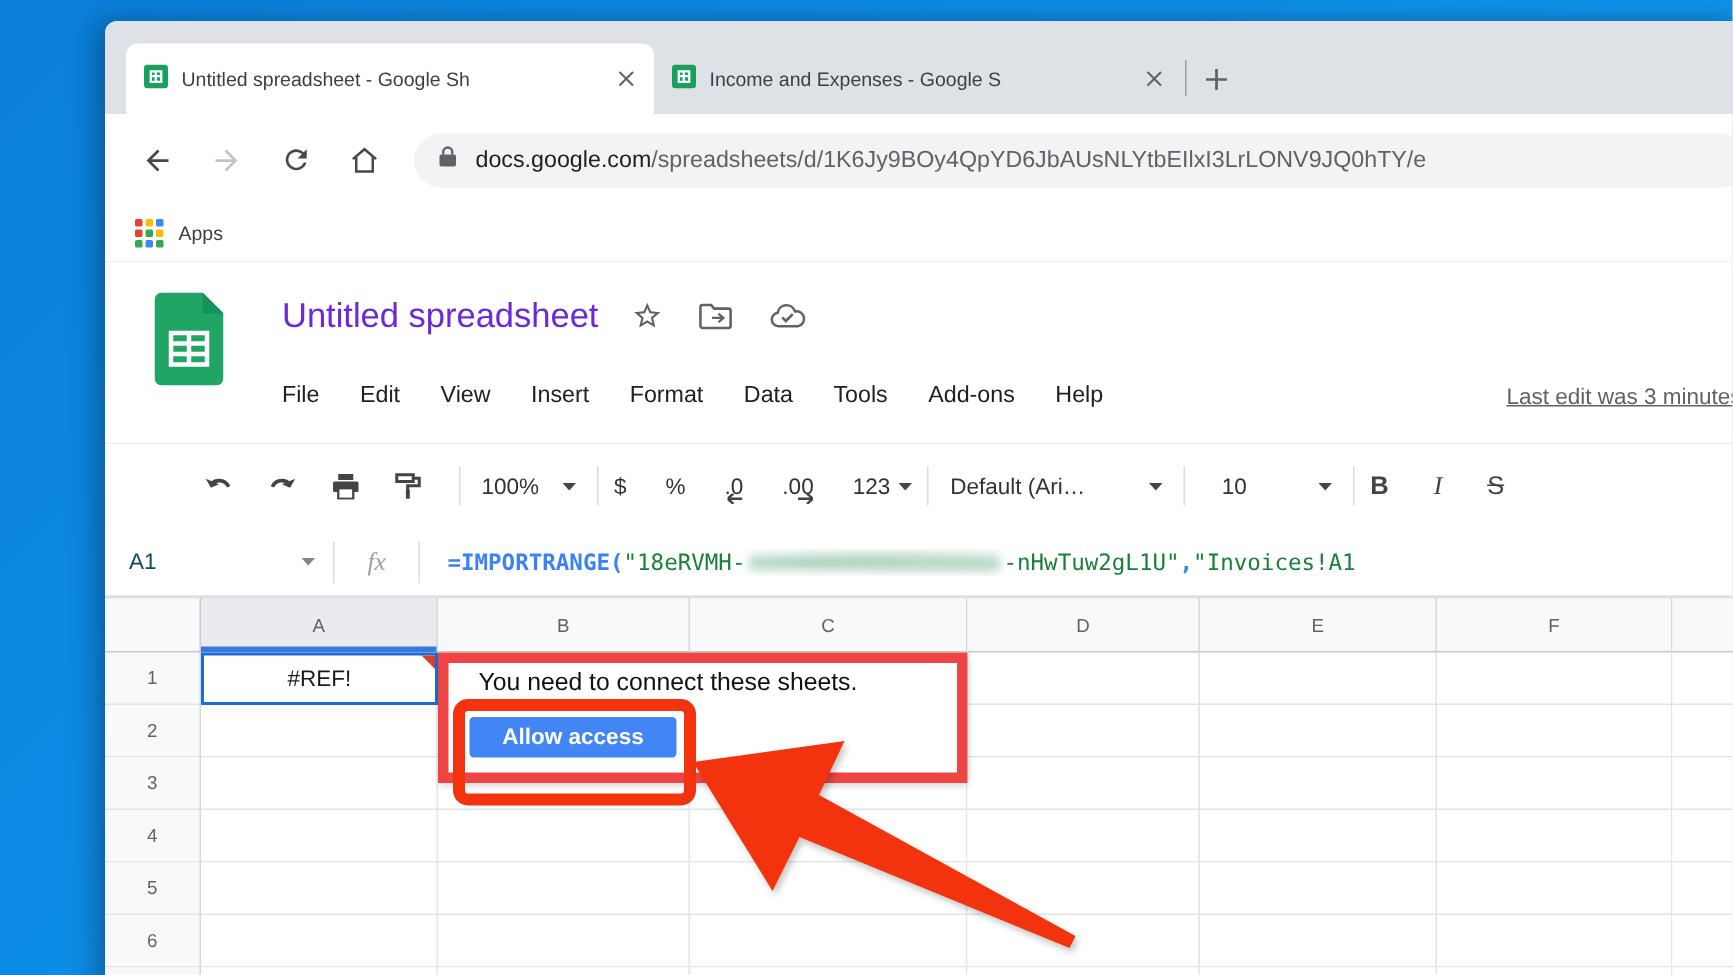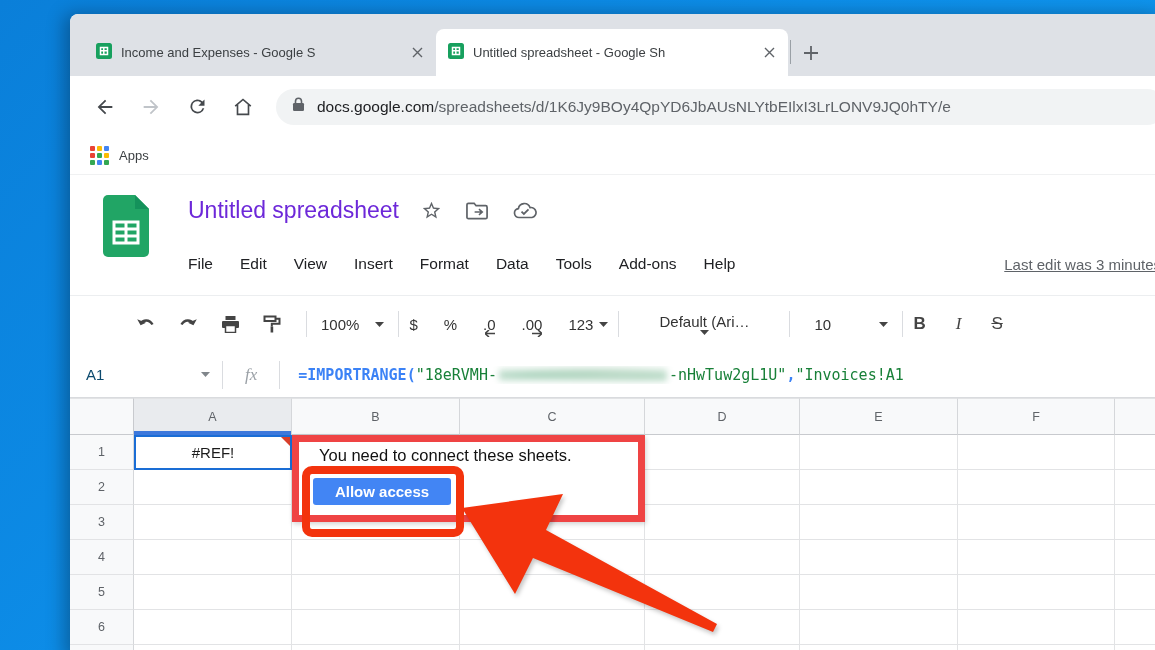--- a/index.html
+++ b/index.html
@@ -50,21 +50,21 @@
   .menubar { position:absolute; left:118px; right:0; top:72px; height:34px; display:flex; align-items:center; }
   .menu-item { font-size:15.5px; color:#202124; margin-right:27px; cursor:pointer; }
   .last-edit { margin-left:auto; font-size:15px; color:#5f6368; text-decoration:underline; white-space:nowrap; padding-right:4px; }
   
   .toolbar { height:57px; background:#fff; border-top:1px solid #eceef0; display:flex; align-items:center; padding-left:58px; color:#444; }
   .tbtn { min-width:36px; height:36px; display:flex; align-items:center; justify-content:center; margin-right:6px; }
   .tsep { width:1px; height:26px; background:#dadce0; margin:0 10px; }
   .tlabel { font-size:15px; color:#333; }
   .zoom-ctl, .fontname-ctl, .fontsize-ctl { display:flex; align-items:center; margin:0 4px; }
   .zoom-ctl .tlabel { margin-right:16px; }
-  .fontname-ctl { width:142px; justify-content:center;flex-direction:column; }
+  .fontname-ctl { width:142px; justify-content:space-between; }
   .fontsize-ctl { width:84px; justify-content:space-between; padding-left:10px; }
   .fmt { position:relative; font-size:15px; color:#333; margin-right:26px; }
   .fmt .sub-arrow { position:absolute; bottom:-7px; }
   .b-btn { font-weight:700; font-size:17px; margin-right:30px; }
   .i-btn { font-style:italic; font-size:17px; font-family:"Liberation Serif",serif; margin-right:30px; }
   .s-btn { font-size:17px; text-decoration:line-through; }
   
   .formula-bar { height:46px; background:#fff; border-bottom:1px solid #d9dbde; display:flex; align-items:center; }
   .namebox { width:152px; display:flex; align-items:center; justify-content:space-between; padding:0 12px 0 16px; }
   .namebox .ref { font-size:15px; color:#0c4a6e; }
@@ -104,42 +104,42 @@
   .anno-rect { position:absolute; left:232px; top:68px; width:162px; height:71px; border:8px solid #f3330d; border-radius:10px; z-index:40; }
   .anno-arrow { position:absolute; left:0; top:0; width:100%; height:100%; z-index:50; pointer-events:none;
     filter: drop-shadow(2px 3px 2px rgba(0,0,0,.22)); }
 </style>
 </head>
 <body>
 
 <div class="window">
 
   <div class="tabstrip">
+    <div class="tab active">
+      <span class="favicon">
+        <svg width="16" height="16" viewBox="0 0 16 16">
+            <rect width="16" height="16" rx="2.5" fill="#17a05e"></rect>
+            <path d="M4.5 4.5h7v7h-7z M4.5 7.8h7 M7.8 4.5v7" fill="none" stroke="#fff" stroke-width="1.5"></path>
+          </svg>
+      </span>
+      <span class="tab-title">Untitled spreadsheet - Google Sh</span>
+      <span class="tab-close">
+        <svg width="11" height="11" viewBox="0 0 11 11">
+            <path d="M1 1l9 9M10 1l-9 9" stroke="#5f6368" stroke-width="1.4"></path>
+          </svg>
+      </span>
+    </div>
     <div class="tab">
       <span class="favicon">
         <svg width="16" height="16" viewBox="0 0 16 16">
             <rect width="16" height="16" rx="2.5" fill="#17a05e"></rect>
             <path d="M4.5 4.5h7v7h-7z M4.5 7.8h7 M7.8 4.5v7" fill="none" stroke="#fff" stroke-width="1.5"></path>
           </svg>
       </span>
       <span class="tab-title">Income and Expenses - Google S</span>
-      <span class="tab-close">
-        <svg width="11" height="11" viewBox="0 0 11 11">
-            <path d="M1 1l9 9M10 1l-9 9" stroke="#5f6368" stroke-width="1.4"></path>
-          </svg>
-      </span>
-    </div>
-    <div class="tab active">
-      <span class="favicon">
-        <svg width="16" height="16" viewBox="0 0 16 16">
-            <rect width="16" height="16" rx="2.5" fill="#17a05e"></rect>
-            <path d="M4.5 4.5h7v7h-7z M4.5 7.8h7 M7.8 4.5v7" fill="none" stroke="#fff" stroke-width="1.5"></path>
-          </svg>
-      </span>
-      <span class="tab-title">Untitled spreadsheet - Google Sh</span>
       <span class="tab-close">
         <svg width="11" height="11" viewBox="0 0 11 11">
             <path d="M1 1l9 9M10 1l-9 9" stroke="#5f6368" stroke-width="1.4"></path>
           </svg>
       </span>
     </div>
     <div class="tab-divider"></div>
     <div class="newtab-btn">
       <svg width="14" height="14" viewBox="0 0 14 14">
           <path d="M7 0v14M0 7h14" stroke="#5f6368" stroke-width="1.8"></path>

